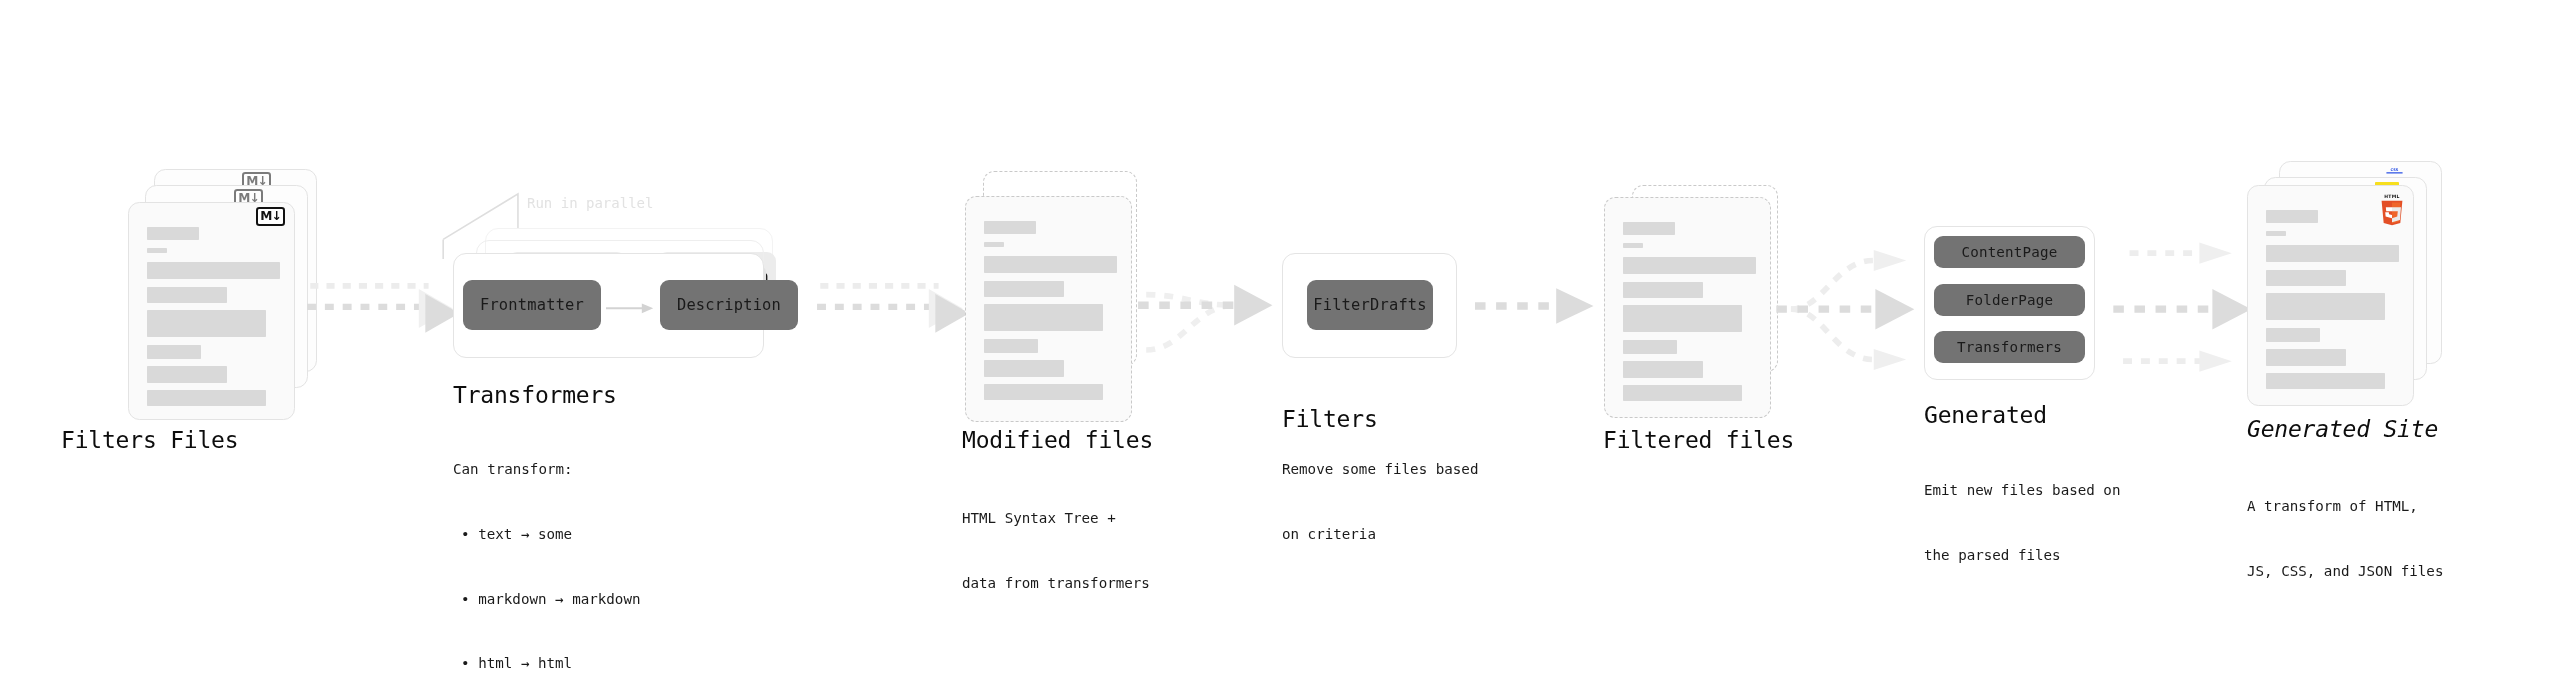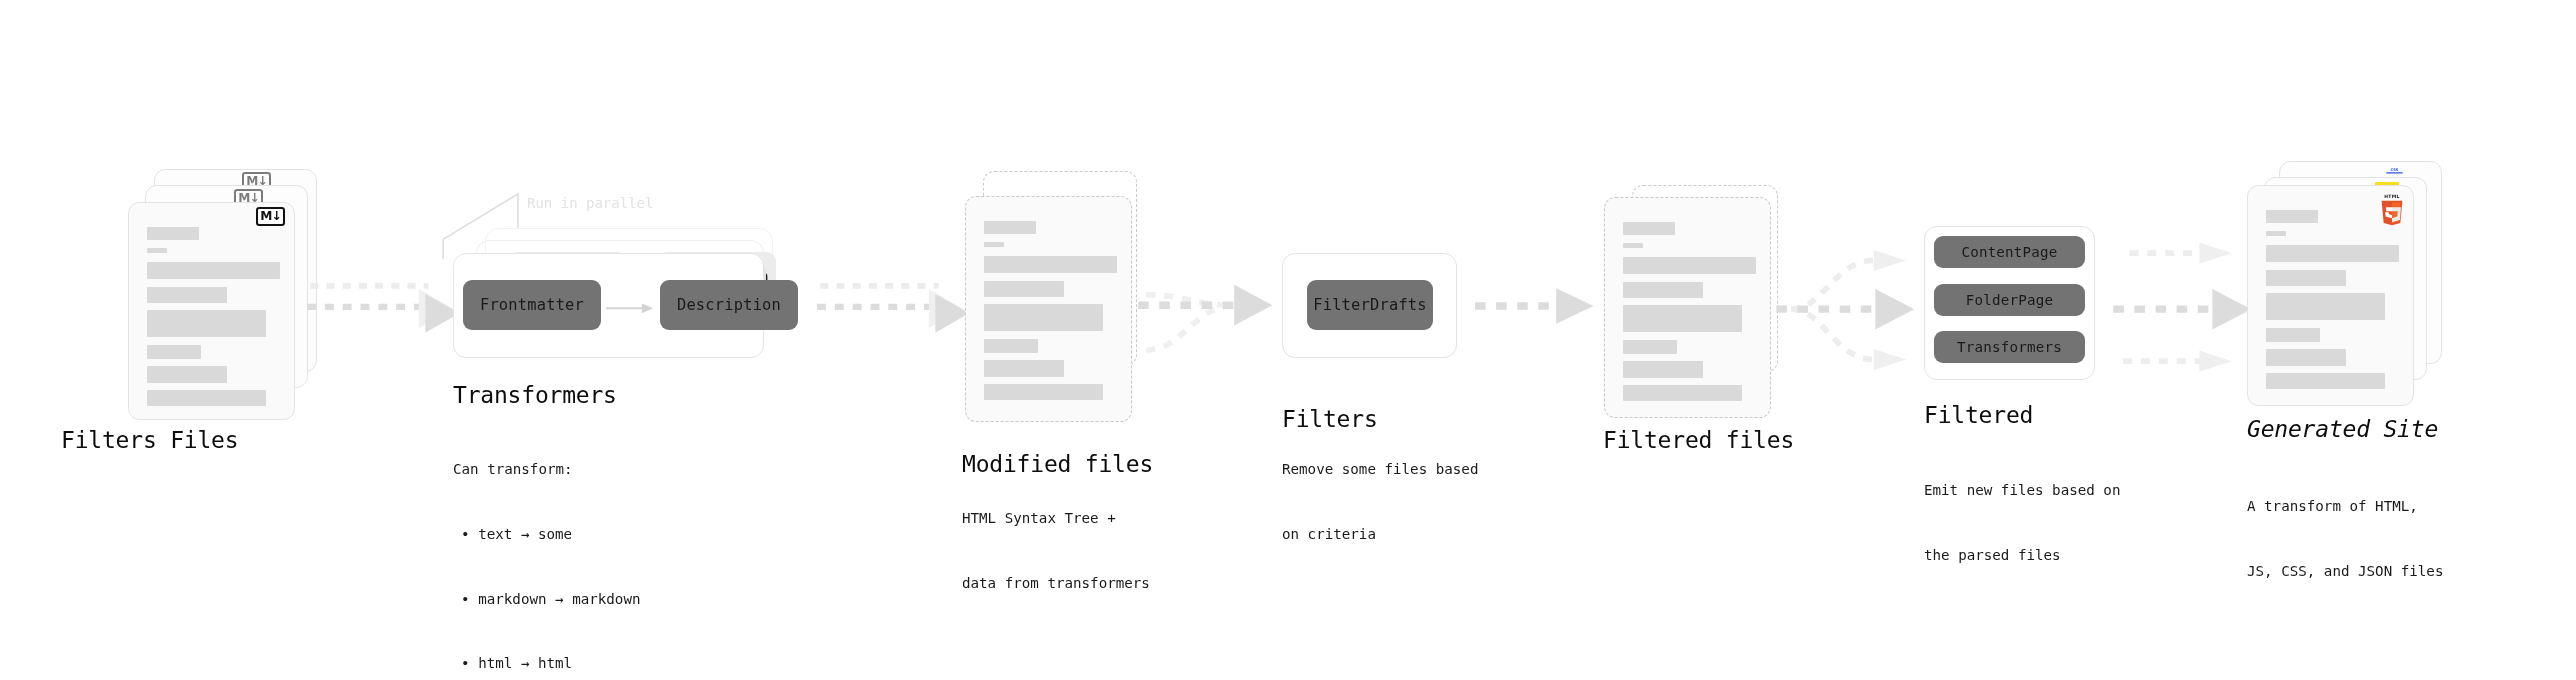--- a/index.html
+++ b/index.html
@@ -173,21 +173,21 @@
         <div class="ln" style="width:52px;height:13px;"></div>
         <div class="ln" style="width:19.5px;height:5.7px;margin-bottom:9px;"></div>
         <div class="ln" style="width:133px;height:17px;"></div>
         <div class="ln" style="width:80px;height:16.3px;"></div>
         <div class="ln" style="width:119px;height:27px;"></div>
         <div class="ln" style="width:54px;height:14px;"></div>
         <div class="ln" style="width:80px;height:17px;"></div>
         <div class="ln" style="width:119px;height:15.4px;"></div>
       </div>
     </div>
-    <div class="title" style="left:962px;top:451px;">Modified files</div>
+    <div class="title" style="left:962px;top:427px;">Modified files</div>
     <div class="sub" style="left:962px;top:465px;">
       <span class="b">HTML Syntax Tree +</span>
       <span class="b">data from transformers</span>
     </div>
   </div>
 
   <svg style="left:1138px;top:258px;width:163px;height:114px;" viewBox="0 0 200 140" width="163" height="114">
     <g fill="none" stroke-width="7" stroke-dasharray="11 11">
       <path d="M10,45 C55,45 70,58 118,58" stroke="#efefef"></path>
       <path d="M10,113 C55,113 70,58 118,58" stroke="#efefef"></path>
@@ -237,21 +237,21 @@
     <polygon points="120,11 160,24 120,37" fill="#efefef"></polygon>
     <polygon points="120,133 160,146 120,159" fill="#efefef"></polygon>
     <polygon points="122,59 170,84 122,109" fill="#dcdcdc"></polygon>
   </svg>
 
   <div class="node">
     <div class="grp" style="left:1924px;top:226px;width:171px;height:154px;"></div>
     <div class="pill" style="left:1934px;top:236px;width:151px;height:32px;font-size:14.2px;">ContentPage</div>
     <div class="pill" style="left:1934px;top:284px;width:151px;height:32px;font-size:14.2px;">FolderPage</div>
     <div class="pill" style="left:1934px;top:331px;width:151px;height:32px;font-size:14.2px;">Transformers</div>
-    <div class="title" style="left:1924px;top:402px;">Filtered</div>
+    <div class="title" style="left:1924px;top:402px;">Generated</div>
     <div class="sub" style="left:1924px;top:437px;">
       <span class="b">Emit new files based on</span>
       <span class="b">the parsed files</span>
     </div>
   </div>
 
   <svg style="left:2113px;top:241px;width:163px;height:138px;" viewBox="0 0 200 170" width="163" height="138">
     <path d="M20,15 H108" stroke="#ededed" stroke-width="7" stroke-dasharray="11 11" fill="none"></path>
     <polygon points="106,2 146,15 106,28" fill="#efefef"></polygon>
 

